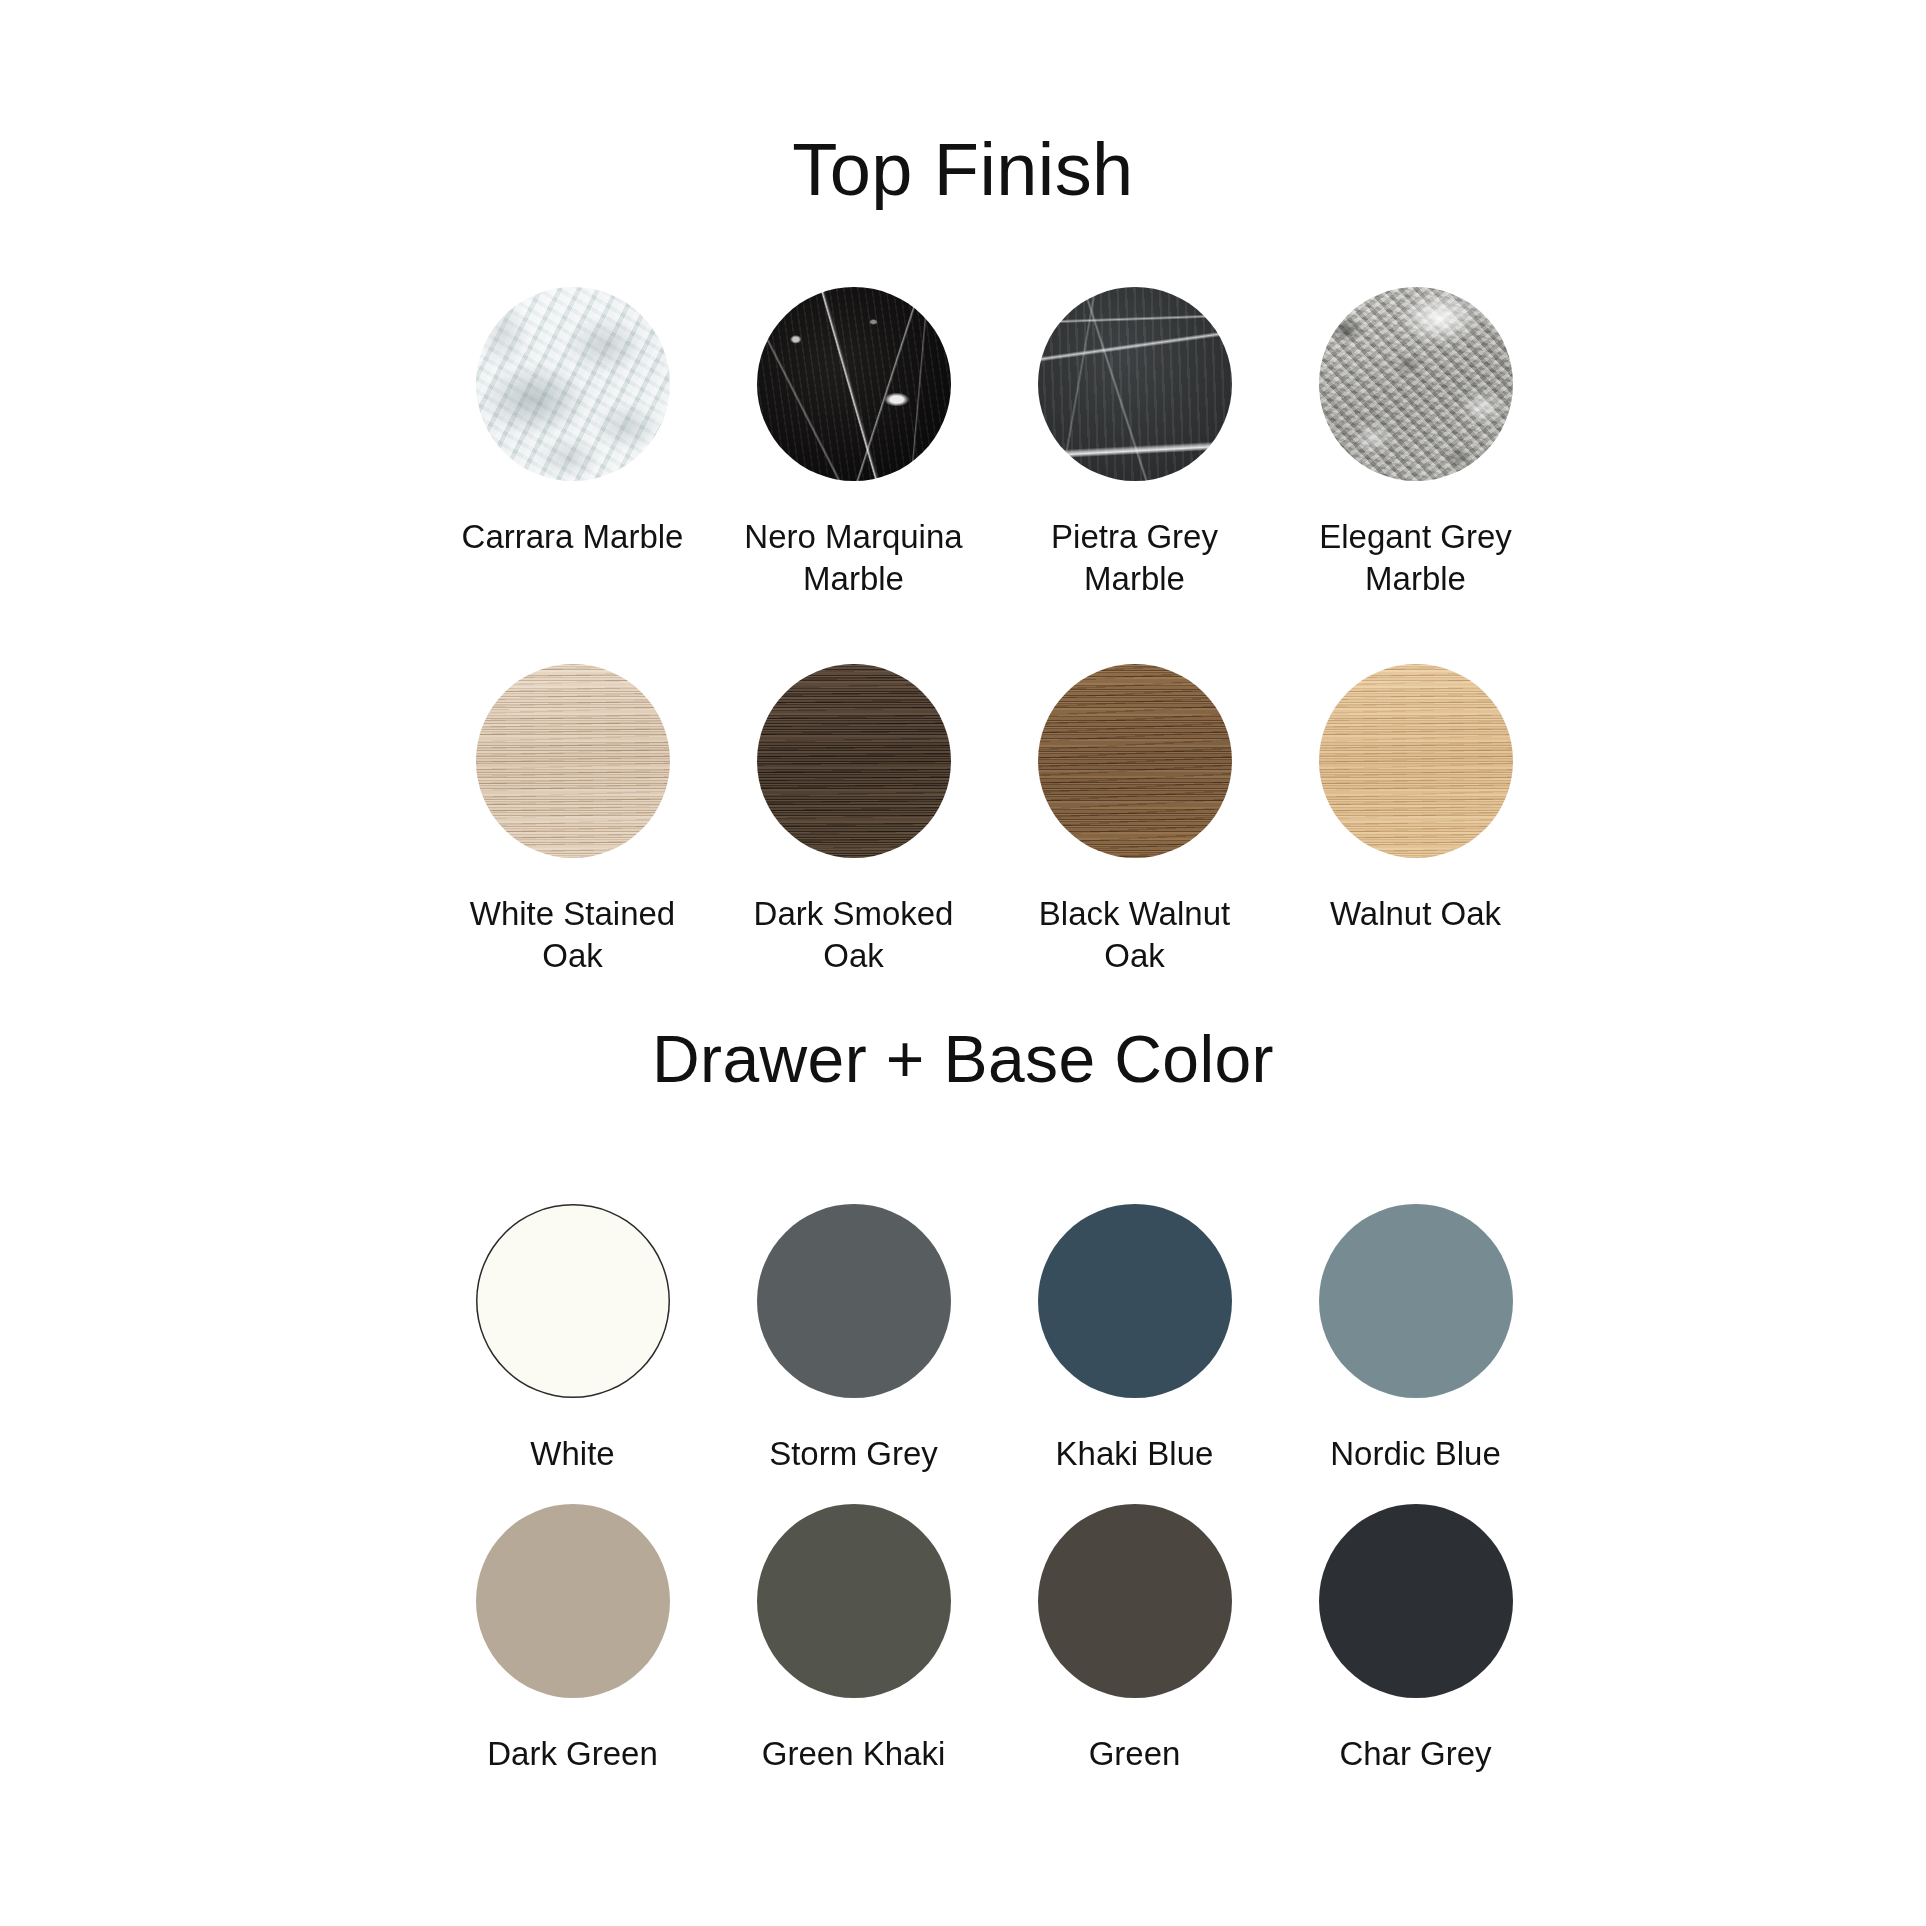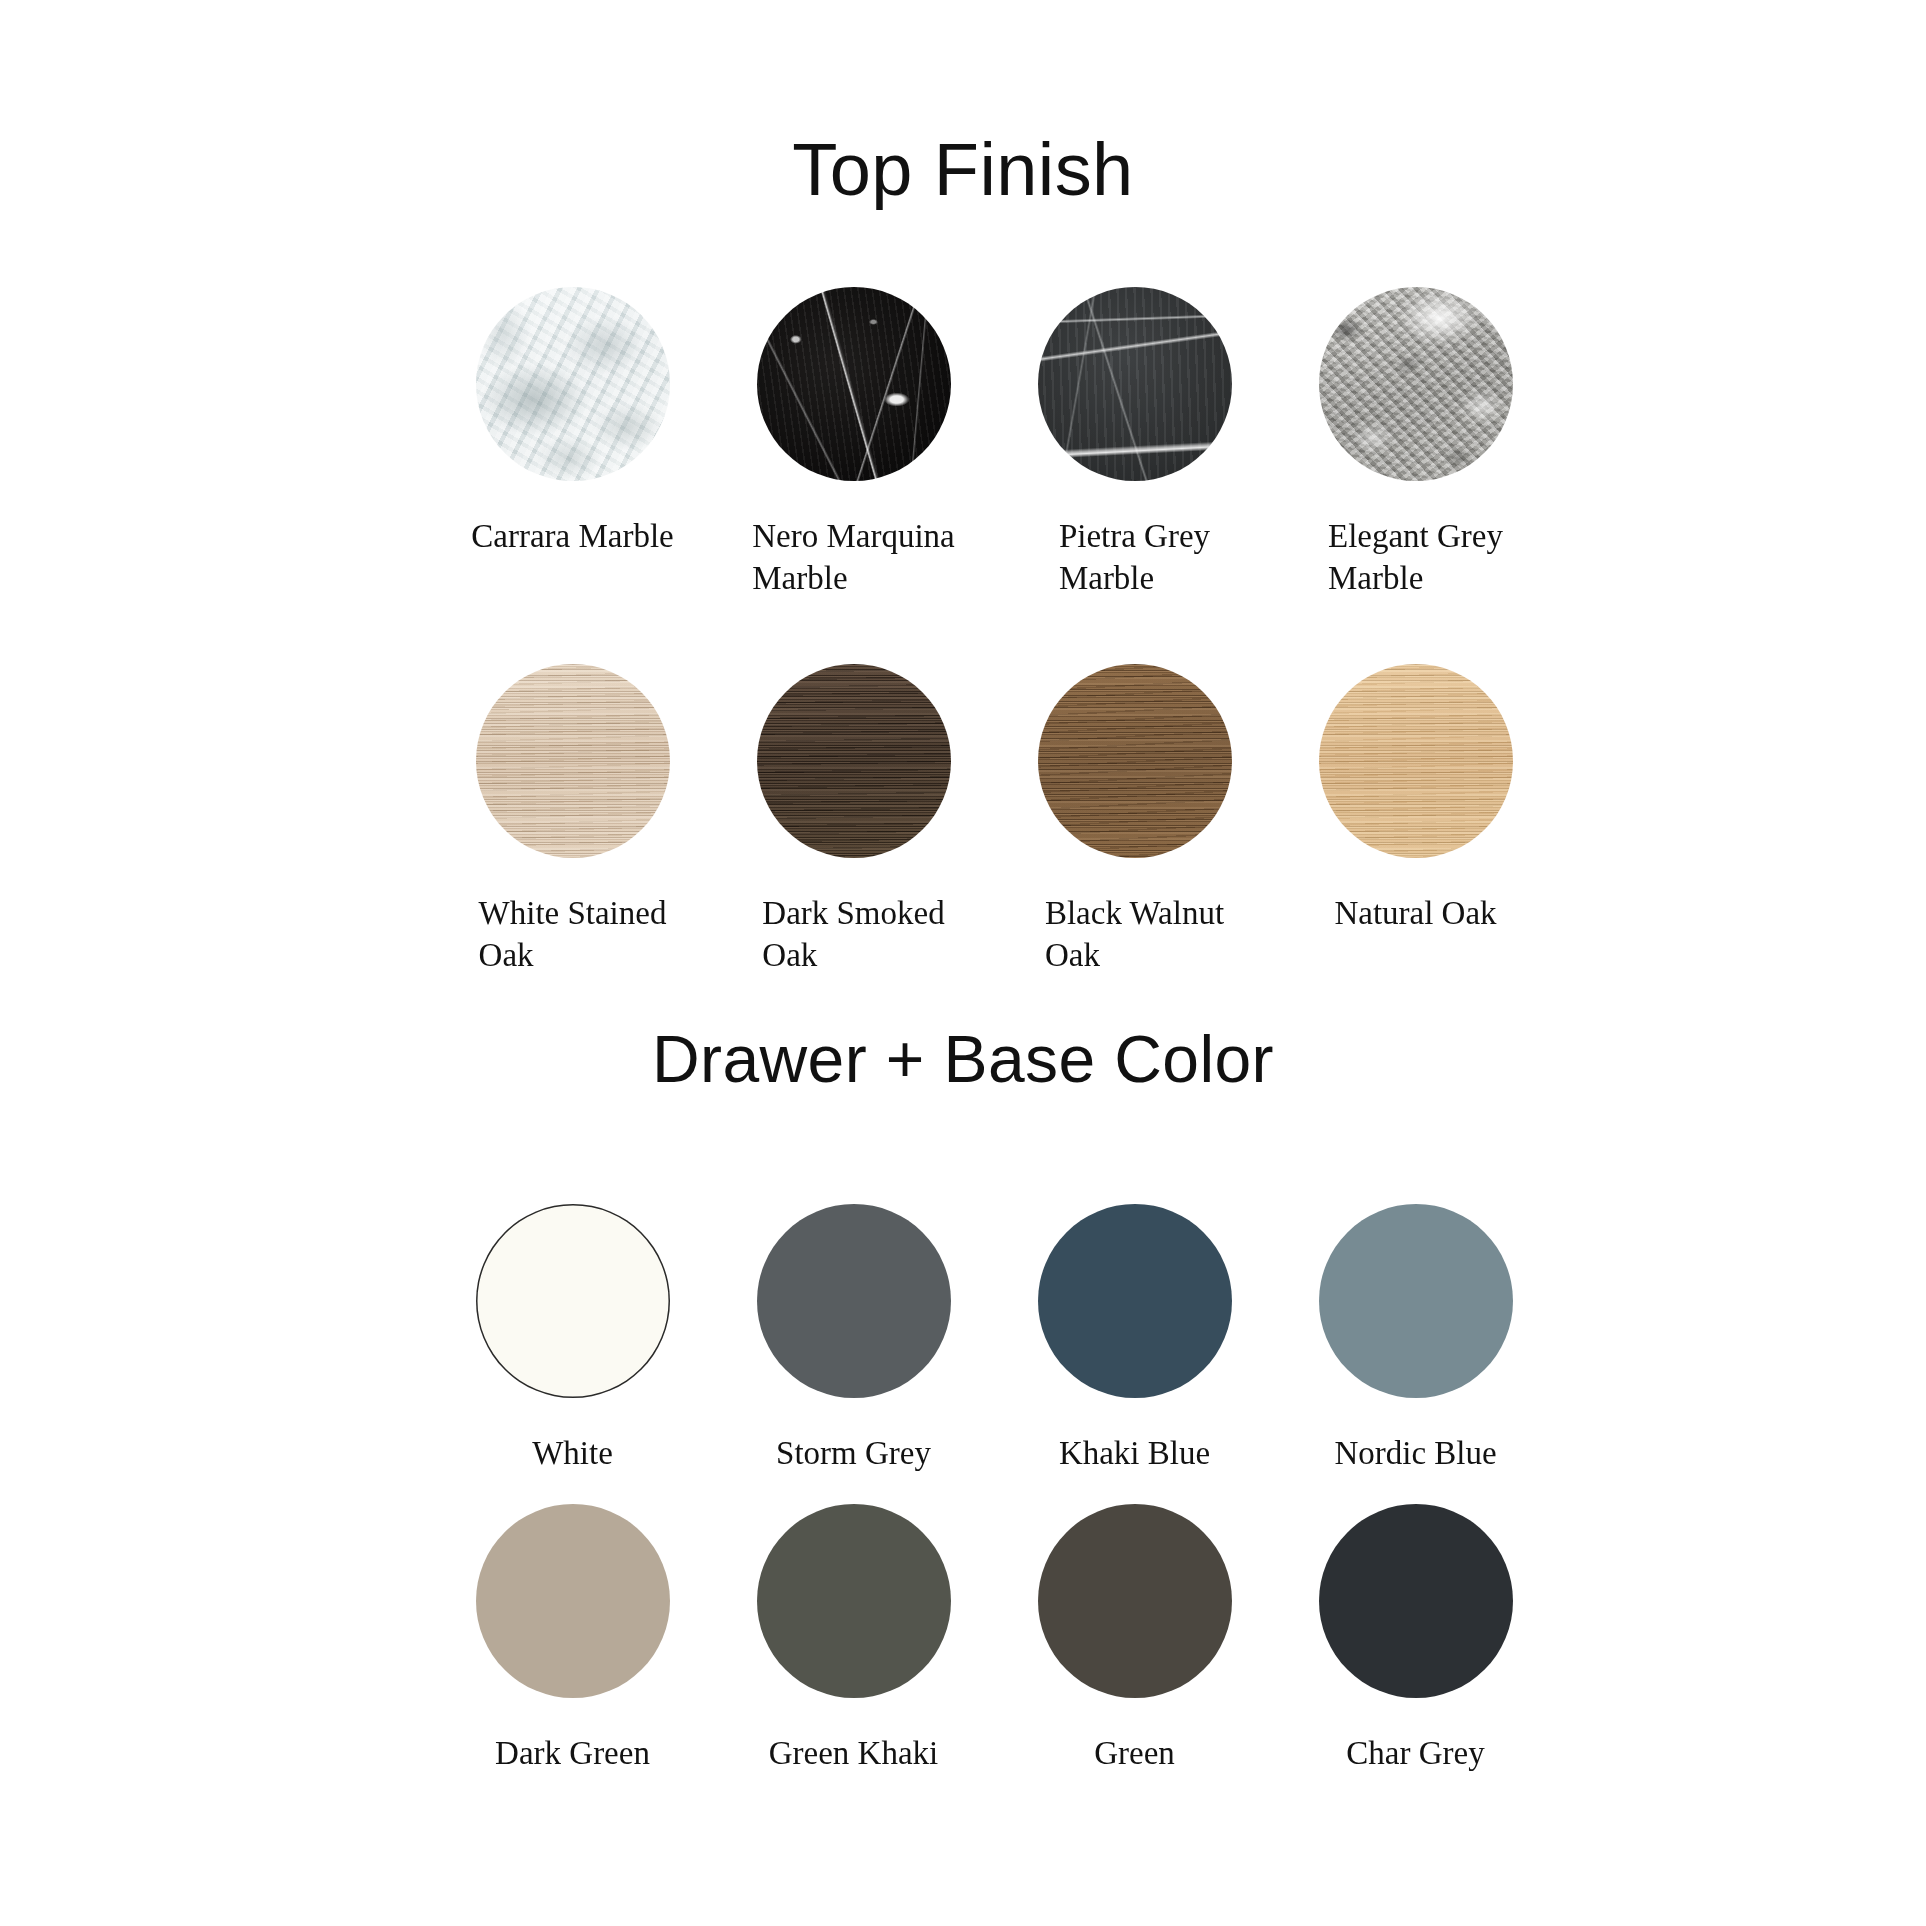--- a/index.html
+++ b/index.html
@@ -66,25 +66,24 @@
     background-size: cover;
   }
   .swatch-disc.outlined {
     box-shadow: inset 0 0 0 1.5px #2a2a2a;
   }
   .swatch-label {
     margin-top: 35px;
     font-size: 33px;
     font-weight: 400;
     line-height: 1.26;
-    text-align: left;
+    text-align: center;
     color: #121212;
     max-width: 254px;
     white-space: pre-line;
-    font-family: Liberation Serif, serif;
   }
 
   
   #row-marble      { top: 287px; }
   #row-wood        { top: 664px; }
   #row-color-light { top: 1204px; }
   #row-color-dark  { top: 1504px; }
 
   
 
@@ -254,21 +253,21 @@
     </div>
 
     <div class="swatch-cell">
       <div class="swatch-disc tex-wood tex-walnut-oak"></div>
       <div class="swatch-label">Black Walnut
 Oak</div>
     </div>
 
     <div class="swatch-cell">
       <div class="swatch-disc tex-wood tex-natural-oak"></div>
-      <div class="swatch-label">Natural Oak</div>
+      <div class="swatch-label">Walnut Oak</div>
     </div>
 
   </div>
 
   <div class="section" id="section-drawer-base">
     <div class="section-title">Drawer + Base Color</div>
   </div>
 
   <div class="swatch-row" id="row-color-light">
 

